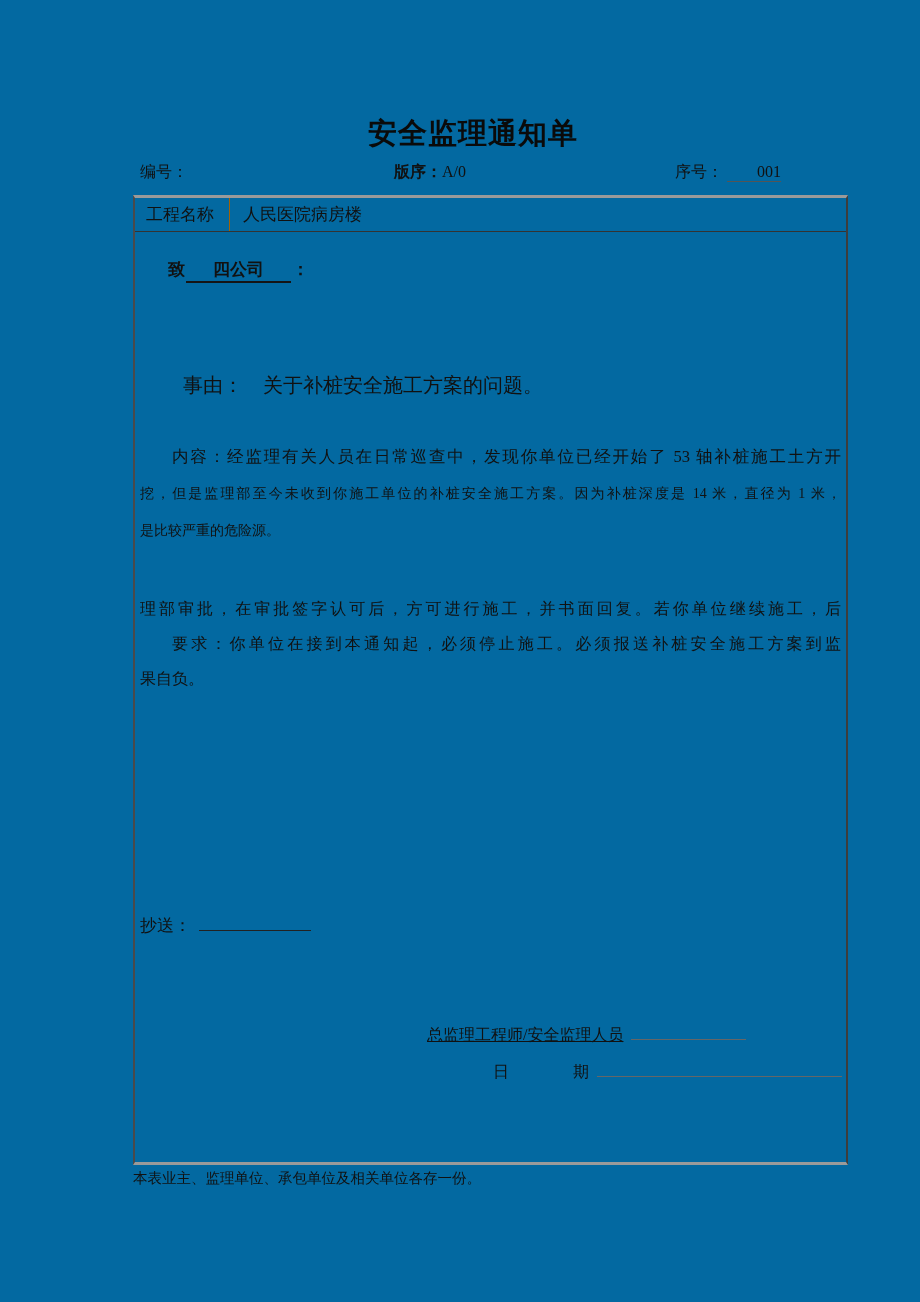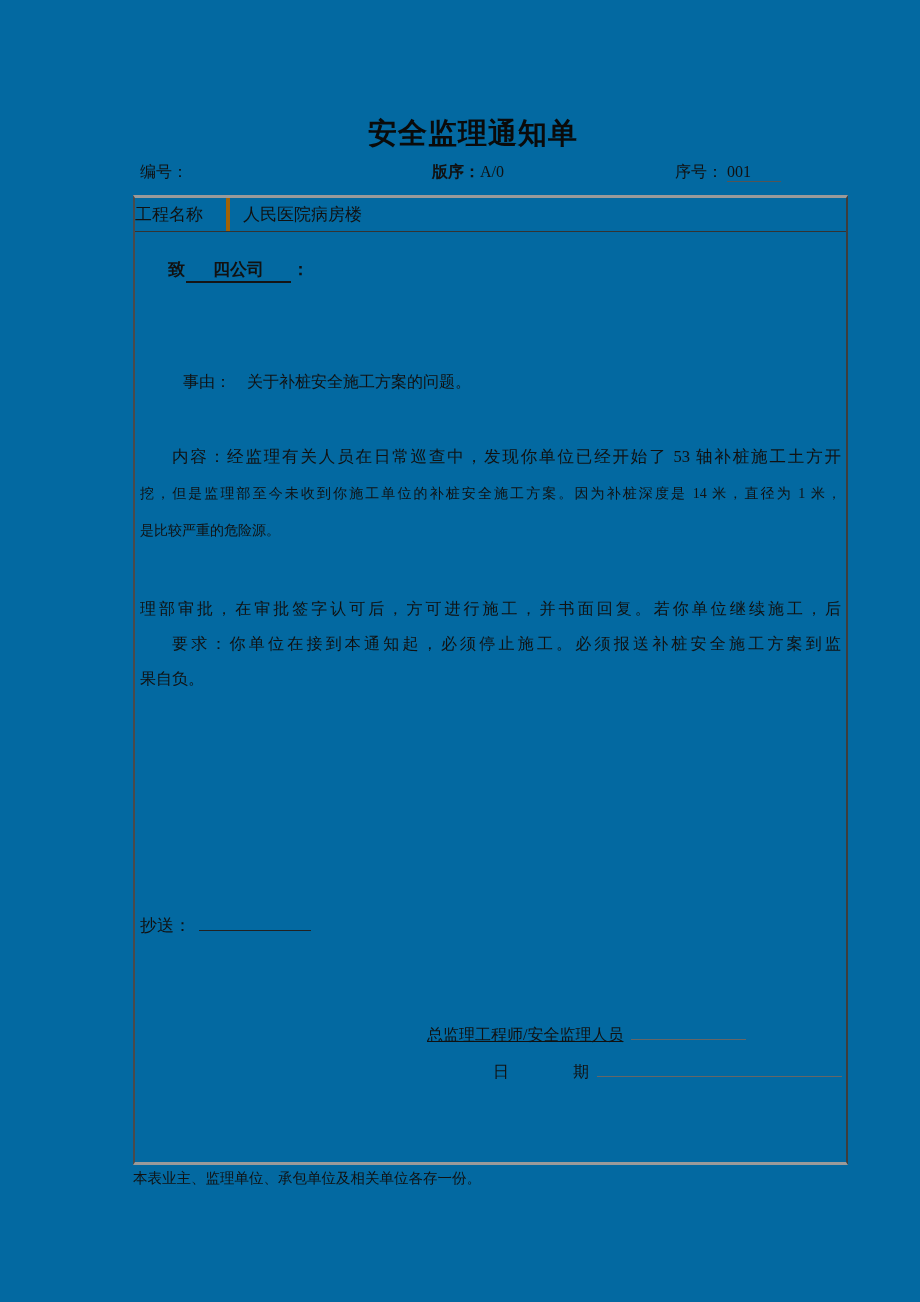--- a/index.html
+++ b/index.html
@@ -18,50 +18,50 @@
     left: 133px; top: 114px; width: 680px;
     text-align: center;
     font-family: "Liberation Sans", "DejaVu Sans", sans-serif;
     font-weight: 700;
     font-size: 29px;
     letter-spacing: 1px;
     color: #0a0a0a;
   }
   .meta { position: absolute; top: 162px; left: 0; width: 920px; height: 24px; font-size: 16px; }
   .meta-number  { position: absolute; left: 140px; }
-  .meta-version { position: absolute; left: 432px; }
+  .meta-version { position: absolute; left: 394px; }
   .meta-version .lbl { font-weight: 700; }
   .meta-serial  { position: absolute; left: 675px; }
   .serial-blank {
-    display: inline-block; width: 54px; text-align: left;
+    display: inline-block; width: 54px; text-align: right;
     border-bottom: 1.5px solid #555; margin-left: 4px;
   }
   .formbox {
     position: absolute;
     left: 133px; top: 195px; width: 715px; height: 970px;
     border-left: 2px solid #4a4a4a;
     border-right: 2px solid #3d3d3d;
     border-top: 3px solid #9a9a9a;
     border-bottom: 3px solid #9a9a9a;
   }
   .project-row {
     display: flex; height: 34px; line-height: 33px;
     border-bottom: 1px solid #333;
     font-size: 17px;
   }
-  .project-label { width: 95px; border-right: 4px solid #a16207; }
+  .project-label { width: 95px; border-right: 1px solid #a16207; padding-left: 11px; }
   .project-value { flex: 1; padding-left: 13px; }
 
   .to-line { position: absolute; left: 5px; top: 60px; font-size: 17px; font-weight: 700; margin-left: 28px; }
   .to-blank {
     display: inline-block; width: 105px; text-align: center;
     border-bottom: 2px solid #151515; margin: 0 1px;
   }
 
-  .subject { position: absolute; left: 48px; top: 174px; font-size: 16px; }
+  .subject { position: absolute; left: 48px; top: 174px; font-size: 20px; }
 
   .para { position: absolute; left: 5px; width: 701px; }
   .para-content { top: 240px; }
   .para-content .ln { line-height: 37px; font-size: 14px; }
   .para-content .ln.first { font-size: 16.5px; }
   .para-request { top: 393px; }
   .para-request .ln { line-height: 35px; font-size: 16px; }
   .ln { white-space: nowrap; }
   .ln.fill { text-align: justify; text-align-last: justify; }
   .ln.ind { text-indent: 32px; }

